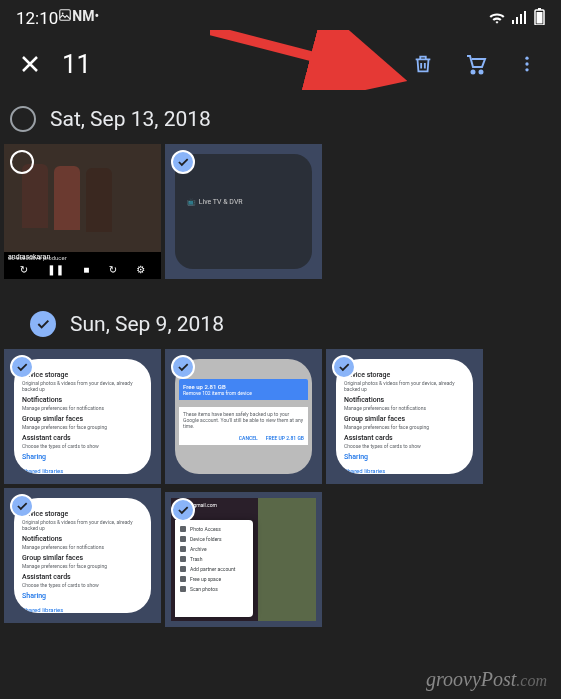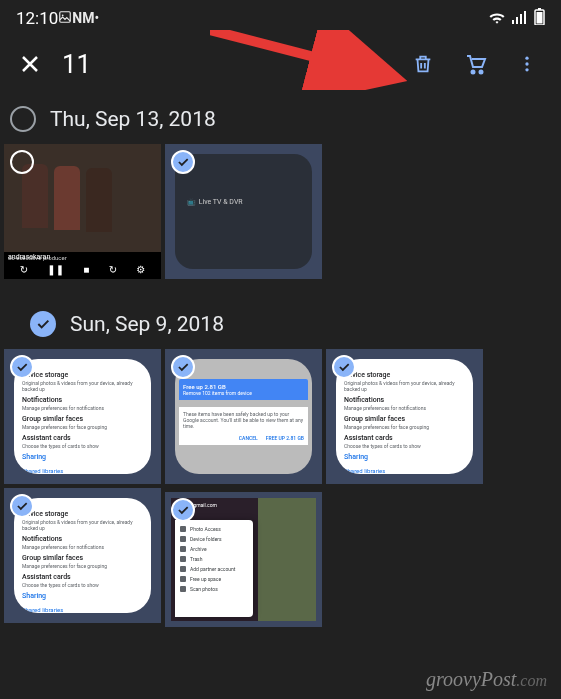--- a/index.html
+++ b/index.html
@@ -14,21 +14,21 @@
     }
     .status-bar {
       height: 36px;
       display: flex;
       align-items: center;
       justify-content: space-between;
       padding: 0 16px;
       font-size: 17px;
       color: #fff;
     }
-    .status-left { display: flex; align-items: center; }
+    .status-left { display: flex; align-items: flex-start; }
     .status-left .ico { font-size: 14px; opacity: 0.9; }
     .status-right { display: flex; align-items: center; gap: 6px; }
     .top-bar {
       height: 56px;
       display: flex;
       align-items: center;
       padding: 0 10px;
       gap: 4px;
     }
     .close-x {
@@ -296,21 +296,21 @@
         <marker id="ah" markerWidth="10" markerHeight="10" refX="8" refY="5" orient="auto">
           <path d="M0,0 L10,5 L0,10 z" fill="#e53935"></path>
         </marker>
       </defs>
     <line x1="0" y1="0" x2="178" y2="46" stroke="#e53935" stroke-width="10" marker-end="url(#ah)"></line>
   </svg>
 </div>
 
 <div class="section-header">
   <div class="check-outline"></div>
-  <div class="section-title">Thu, Sep 13, 2018</div>
+  <div class="section-title">Sat, Sep 13, 2018</div>
 </div>
 <div class="thumbs">
   <div class="thumb" style="background:#1a1a1a;">
     <div class="thumb-video">
       <div class="person" style="left:18px; top:20px; background:#4a2f28;"></div>
       <div class="person" style="left:50px; top:22px; background:#6b3a30;"></div>
       <div class="person" style="left:82px; top:24px; background:#3a2820;"></div>
       <div style="position:absolute; bottom:18px; left:4px; font-size:6px; color:#ccc;">co-executive producer</div>
       <div style="position:absolute; bottom:18px; left:4px; font-size:7px; color:#fff; top:auto;">andrasekaran</div>
       <div class="video-controls">

